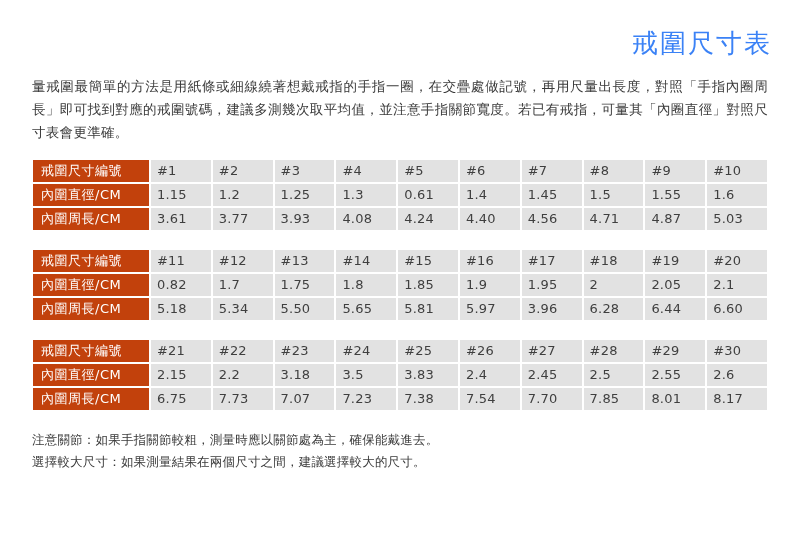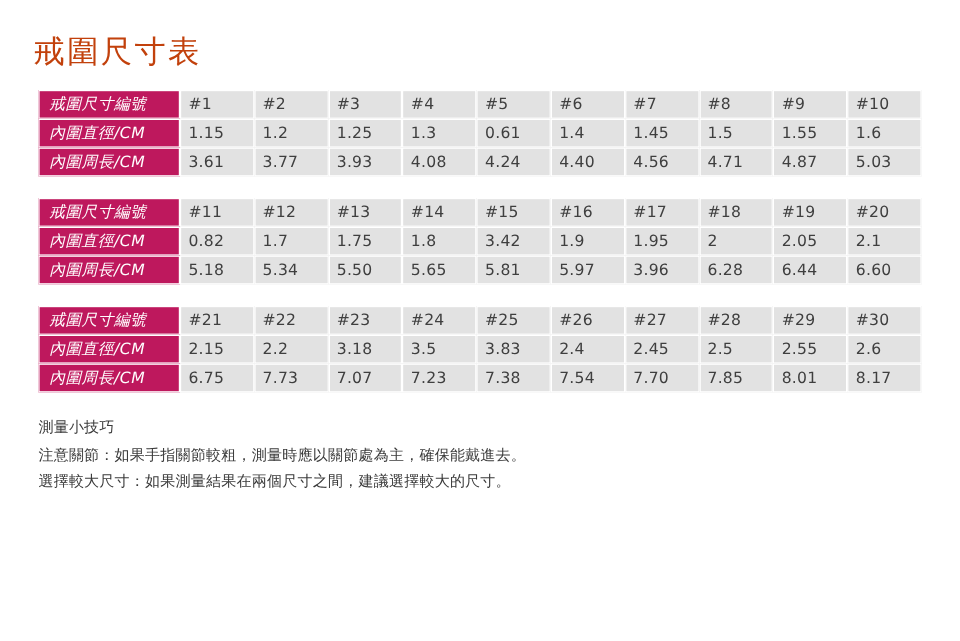--- a/index.html
+++ b/index.html
@@ -15,24 +15,24 @@
     overflow: hidden;
   }
   .page {
     position: relative;
     width: 800px;
     height: 534px;
     box-sizing: border-box;
     padding: 18px 28px 10px 28px;
   }
   .title {
-    text-align: left;
+    text-align: right;
     font-size: 26px;
     letter-spacing: 2px;
-    color: #c2410c;
+    color: #3b82f6;
     margin: 8px 0 14px 0;
     font-weight: normal;
   }
   .intro {
     font-size: 13.5px;
     line-height: 1.72;
     color: #3a3a3a;
     text-align: justify;
     margin: 0 4px 14px 4px;
     letter-spacing: 0.3px;
@@ -52,46 +52,46 @@
     height: 22px;
     font-size: 13px;
     padding: 0 0 0 6px;
     color: #3f3f3f;
     background: #e2e2e2;
     letter-spacing: 0.2px;
     vertical-align: middle;
     white-space: nowrap;
   }
   table.ring td.rowhead {
-    background: #be185d;
+    background: #c2410c;
     color: #ffffff;
     width: 108px;
     font-size: 13px;
     padding-left: 8px;
     letter-spacing: 0.5px;
-    font-style: italic;
   }
   .tips {
     margin: 4px 4px 0 4px;
     font-size: 12.5px;
     line-height: 1.75;
     color: #3a3a3a;
     letter-spacing: 0.2px;
   }
   .tips .tip-head {
     margin-bottom: 1px;
   }
 </style>
 </head>
 <body>
 
 <div class="page">
 
   <h1 class="title">戒圍尺寸表</h1>
 
+  <p class="intro">量戒圍最簡單的方法是用紙條或細線繞著想戴戒指的手指一圈，在交疊處做記號，再用尺量出長度，對照「手指內圈周長」即可找到對應的戒圍號碼，建議多測幾次取平均值，並注意手指關節寬度。若已有戒指，可量其「內圈直徑」對照尺寸表會更準確。</p>
 
   <div class="tables">
 
     <table class="ring">
       <tbody>
         <tr>
           <td class="rowhead">戒圍尺寸編號</td>
           <td>#1</td>
           <td>#2</td>
           <td>#3</td>
@@ -146,21 +146,21 @@
           <td>#18</td>
           <td>#19</td>
           <td>#20</td>
         </tr>
         <tr>
           <td class="rowhead">內圍直徑/CM</td>
           <td>0.82</td>
           <td>1.7</td>
           <td>1.75</td>
           <td>1.8</td>
-          <td>3.42</td>
+          <td>1.85</td>
           <td>1.9</td>
           <td>1.95</td>
           <td>2</td>
           <td>2.05</td>
           <td>2.1</td>
         </tr>
         <tr>
           <td class="rowhead">內圍周長/CM</td>
           <td>5.18</td>
           <td>5.34</td>
@@ -216,18 +216,17 @@
           <td>7.85</td>
           <td>8.01</td>
           <td>8.17</td>
         </tr>
       </tbody>
     </table>
 
   </div>
 
   <div class="tips">
-    <div class="tip-head">測量小技巧</div>
     <div>注意關節：如果手指關節較粗，測量時應以關節處為主，確保能戴進去。</div>
     <div>選擇較大尺寸：如果測量結果在兩個尺寸之間，建議選擇較大的尺寸。</div>
   </div>
 
 </div>
 
 </body></html>

